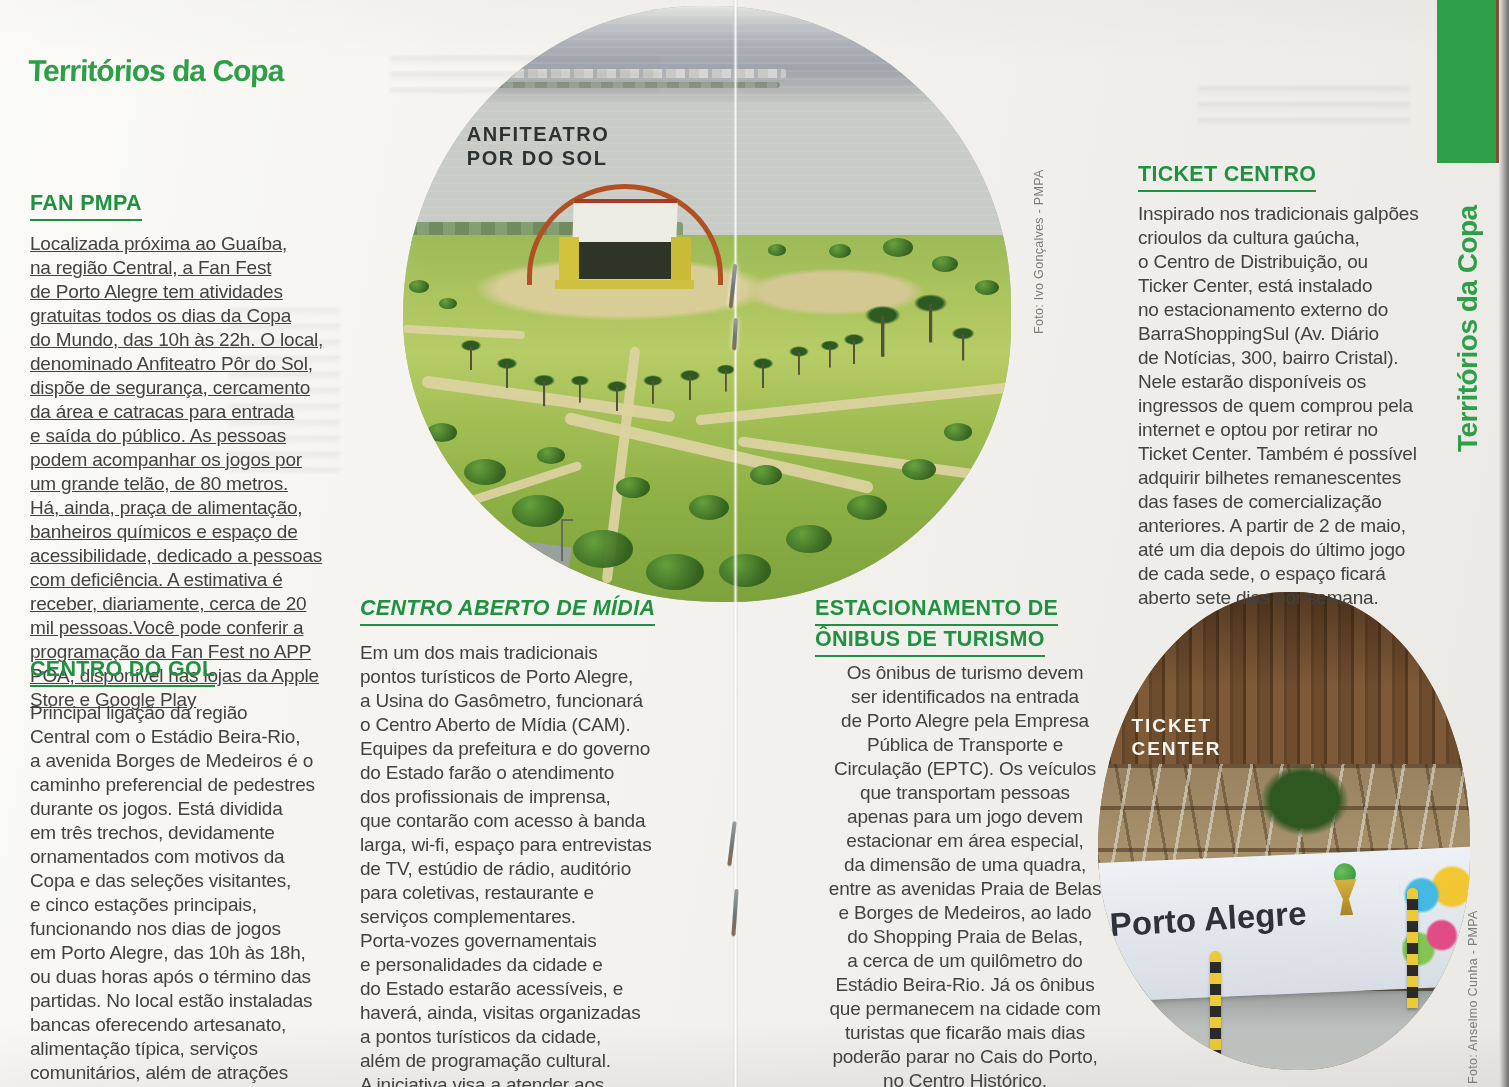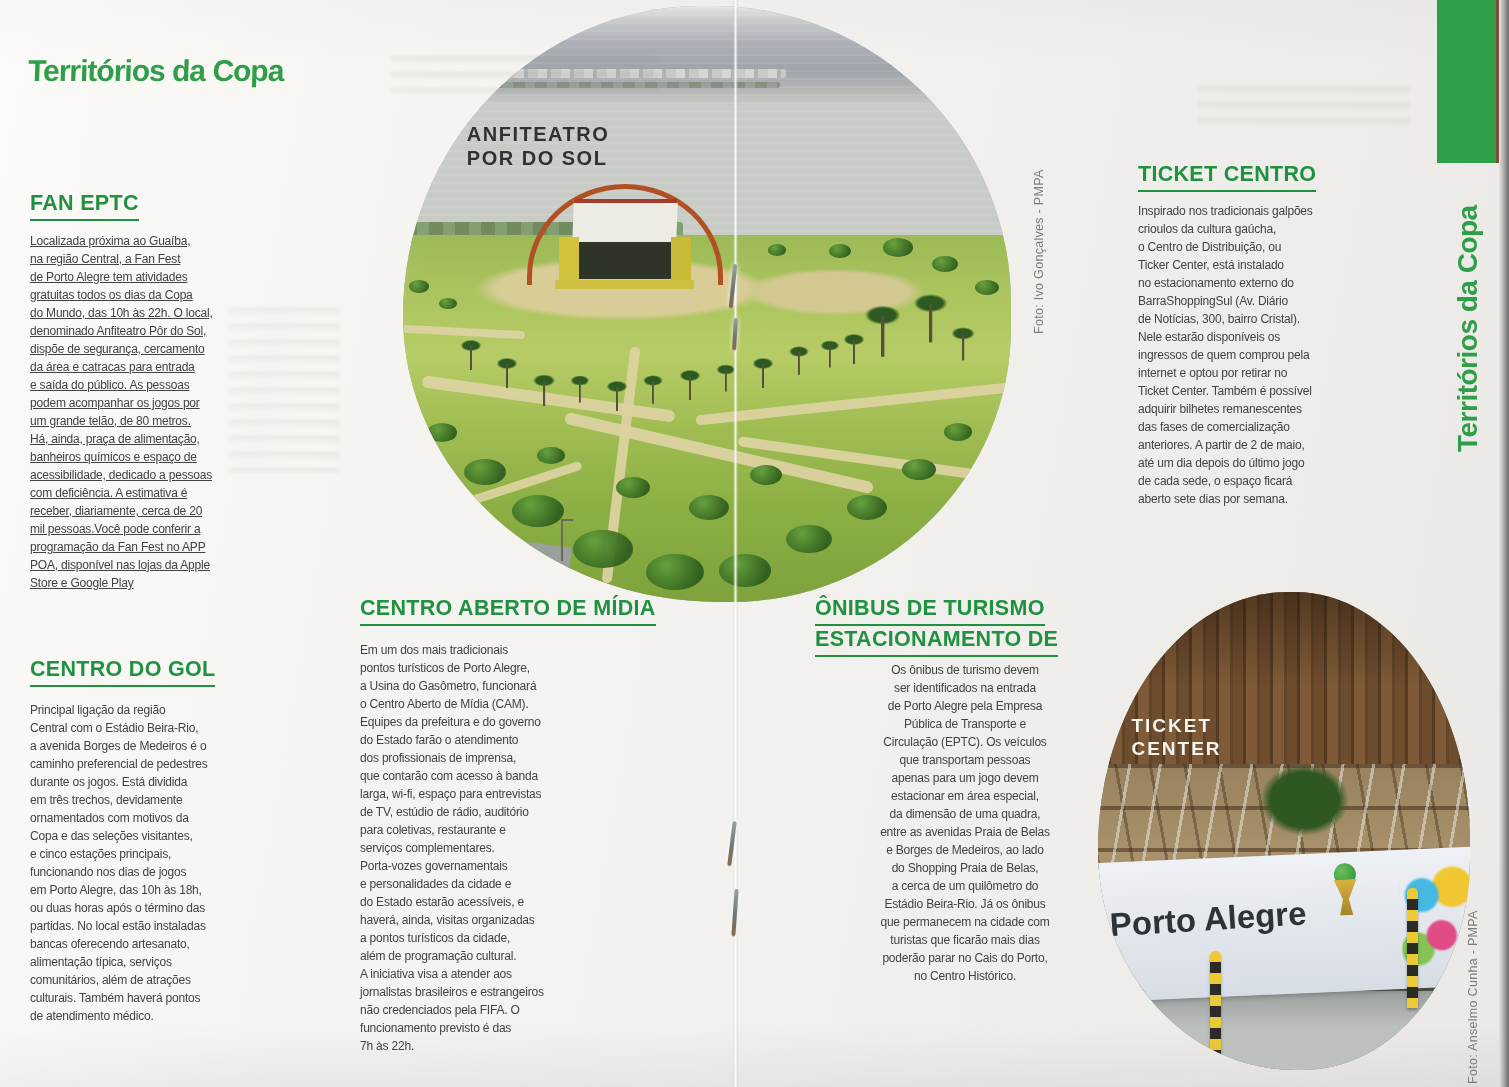--- a/index.html
+++ b/index.html
@@ -10,28 +10,28 @@
   }
   .abs{position:absolute;}
   
   .script-title{
     left:28px;top:54px;font-size:30px;font-weight:bold;letter-spacing:-1px;
     color:#2f9e48;z-index:5;transform:skewX(-2deg);
   }
   h2.heading{margin:0;font-size:21.5px;font-weight:bold;letter-spacing:.3px;color:#1f9140;z-index:5;line-height:26px;}
   h2 .hl{display:inline-block;border-bottom:2px solid #1f9140;padding-bottom:3px;}
   .body{
-    font-size:12px;line-height:18px;color:#424242;letter-spacing:-.2px;
+    font-size:19px;line-height:24px;color:#424242;letter-spacing:-.2px;
     white-space:pre-line;z-index:5;
   }
   .sec-fanfest-h{left:30px;top:190px;}
   .sec-fanfest-b{left:30px;top:232px;width:332px;text-decoration:underline;}
   .sec-caminho-h{left:30px;top:656px;}
   .sec-caminho-b{left:30px;top:701px;width:332px;}
-  .sec-centro-h{left:360px;top:595px;}
+  .sec-centro-h{left:360px;top:595px;font-style:italic;}
   .sec-centro-b{left:360px;top:641px;width:420px;}
   .sec-estac-h{left:815px;top:595px;}
   .sec-estac-b{left:815px;top:661px;width:300px;text-align:center;}
   .sec-ticket-h{left:1138px;top:161px;}
   .sec-ticket-b{left:1138px;top:202px;width:322px;}
   
   .photo{overflow:hidden;z-index:1;}
   .photo-main{
     left:403px;top:6px;width:608px;height:596px;
     border-radius:50% 50% 47% 53% / 53% 51% 47% 49%;
@@ -148,21 +148,21 @@
 <div class="page">
 
   <div class="abs page-shading"></div>
 
   <div class="abs bleed bl1"></div>
   <div class="abs bleed bl2"></div>
   <div class="abs bleed bl3"></div>
 
   <div class="abs script-title">Territórios da Copa</div>
 
-  <h2 class="abs heading sec-fanfest-h"><span class="hl">FAN EPTC</span></h2>
+  <h2 class="abs heading sec-fanfest-h"><span class="hl">FAN PMPA</span></h2>
   <div class="abs body sec-fanfest-b">Localizada próxima ao Guaíba,
 na região Central, a Fan Fest
 de Porto Alegre tem atividades
 gratuitas todos os dias da Copa
 do Mundo, das 10h às 22h. O local,
 denominado Anfiteatro Pôr do Sol,
 dispõe de segurança, cercamento
 da área e catracas para entrada
 e saída do público. As pessoas
 podem acompanhar os jogos por
@@ -216,22 +216,22 @@
 haverá, ainda, visitas organizadas
 a pontos turísticos da cidade,
 além de programação cultural.
 A iniciativa visa a atender aos
 jornalistas brasileiros e estrangeiros
 não credenciados pela FIFA. O
 funcionamento previsto é das
 7h às 22h.</div>
 
   <h2 class="abs heading sec-estac-h">
+    <div><span class="hl">ESTACIONAMENTO DE</span></div>
     <div><span class="hl">ÔNIBUS DE TURISMO</span></div>
-    <div><span class="hl">ESTACIONAMENTO DE</span></div>
   </h2>
   <div class="abs body sec-estac-b">Os ônibus de turismo devem
 ser identificados na entrada
 de Porto Alegre pela Empresa
 Pública de Transporte e
 Circulação (EPTC). Os veículos
 que transportam pessoas
 apenas para um jogo devem
 estacionar em área especial,
 da dimensão de uma quadra,

